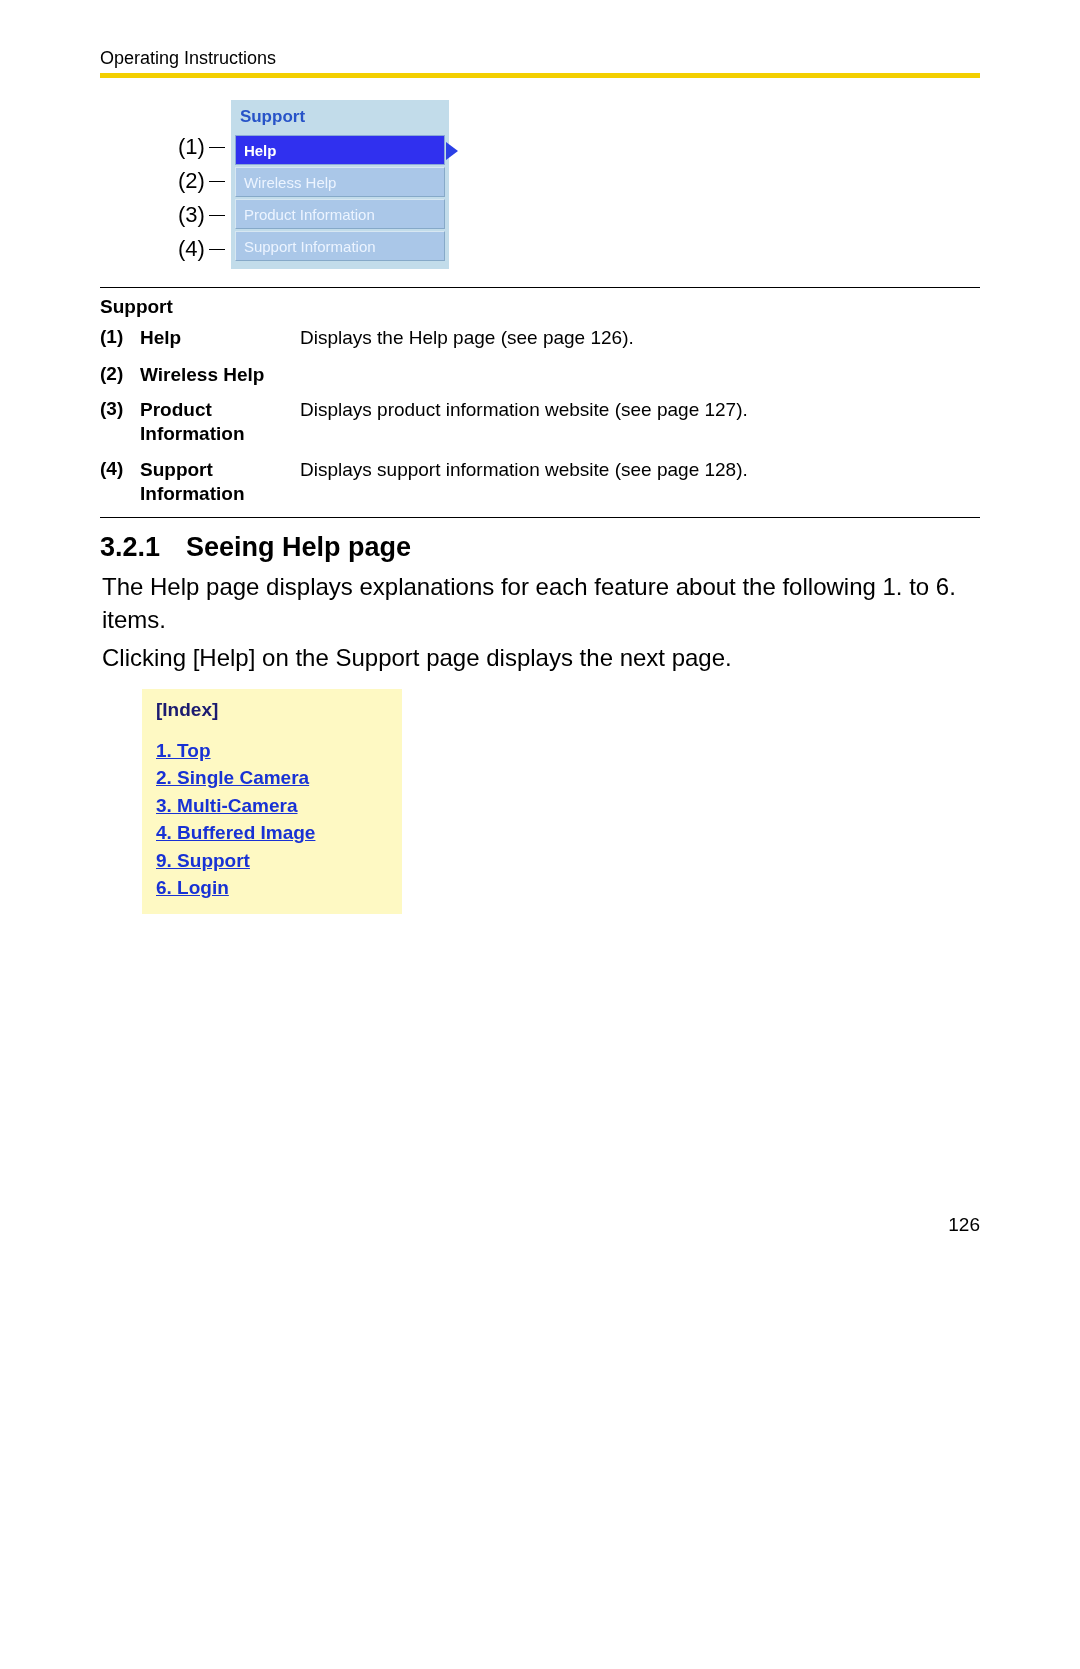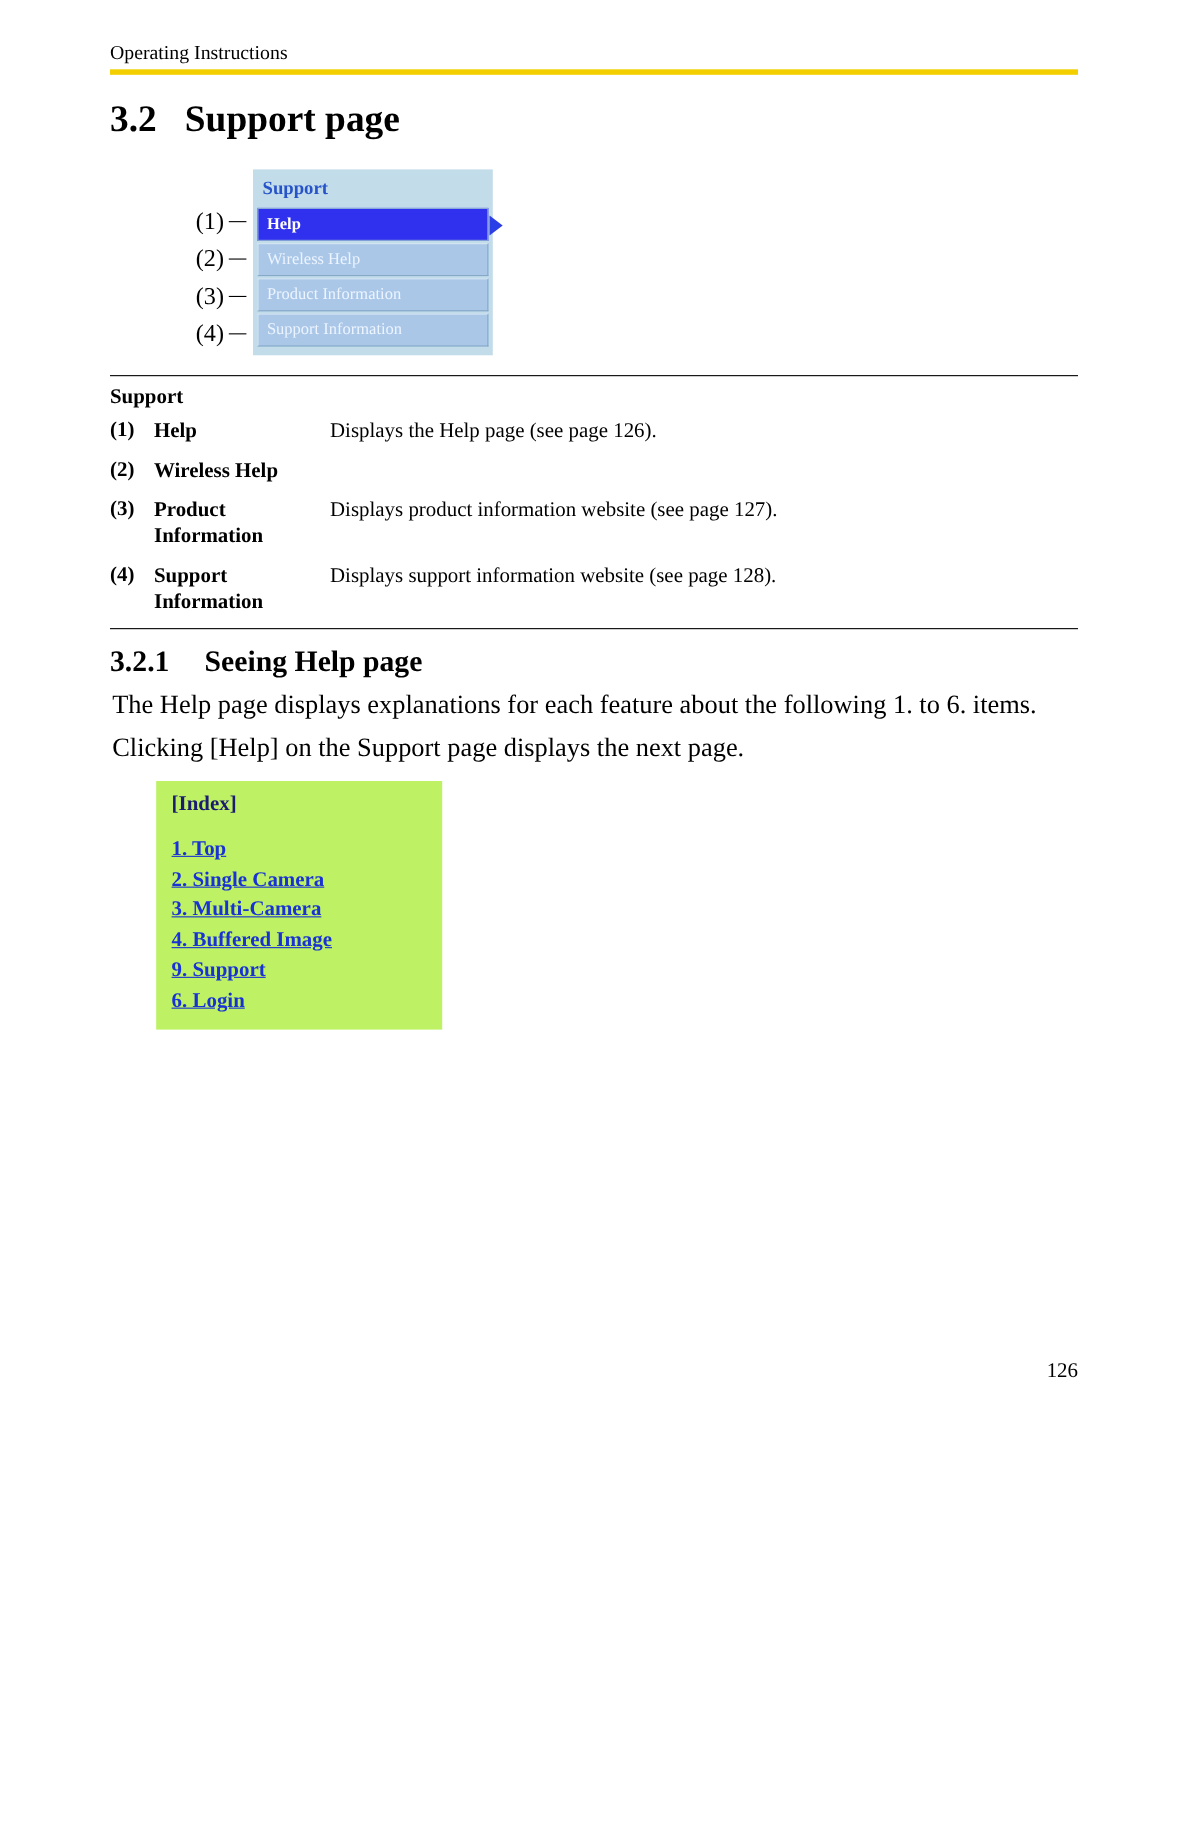--- a/index.html
+++ b/index.html
@@ -4,22 +4,21 @@
 <style>
   * { box-sizing: border-box; }
   body {
     margin: 0;
     font-family: Arial, Helvetica, sans-serif;
     background: #fff;
     color: #000;
     width: 1080px;
   }
   .page {
-    padding: 38px 100px 60px 100px;
-    font-family: Liberation Serif, serif;
+    padding: 48px 100px 60px 100px;
   }
   .header-label {
     font-size: 18px;
     margin-bottom: 4px;
   }
   .yellow-rule {
     height: 5px;
     background: #f3cf00;
     margin-bottom: 22px;
   }
@@ -107,21 +106,21 @@
   .hr-mid { height:1px; background:#000; margin: 6px 0 14px 0; }
   .subsection-title {
     font-size: 27px;
     font-weight: bold;
     margin: 14px 0 8px 0;
   }
   .sub-num { display:inline-block; width: 86px; }
   .para { font-size: 24px; line-height: 1.35; margin: 4px 0 6px 0; padding-left:2px; }
   .index-figure {
     width: 260px;
-    background: #bef264;
+    background: #fef9c3;
     margin: 14px 0 0 42px;
     padding: 10px 12px 12px 14px;
   }
   .index-title {
     font-weight: bold;
     color: #1b1b70;
     font-size: 19px;
     margin-bottom: 16px;
   }
   .index-link {
@@ -140,23 +139,20 @@
   }
 </style>
 </head>
 <body>
 
 <div class="page">
 
   <div class="header-label">Operating Instructions</div>
   <div class="yellow-rule"></div>
 
-  <h1 class="section-title">
-    <span class="section-num">3.2</span><span>Support page</span>
-  </h1>
 
   <div class="menu-figure">
     <div class="callouts">
       <div class="callout-row">
           <span>(1)</span>
           <span class="callout-tick"></span>
         </div>
       <div class="callout-row">
           <span>(2)</span>
           <span class="callout-tick"></span>

